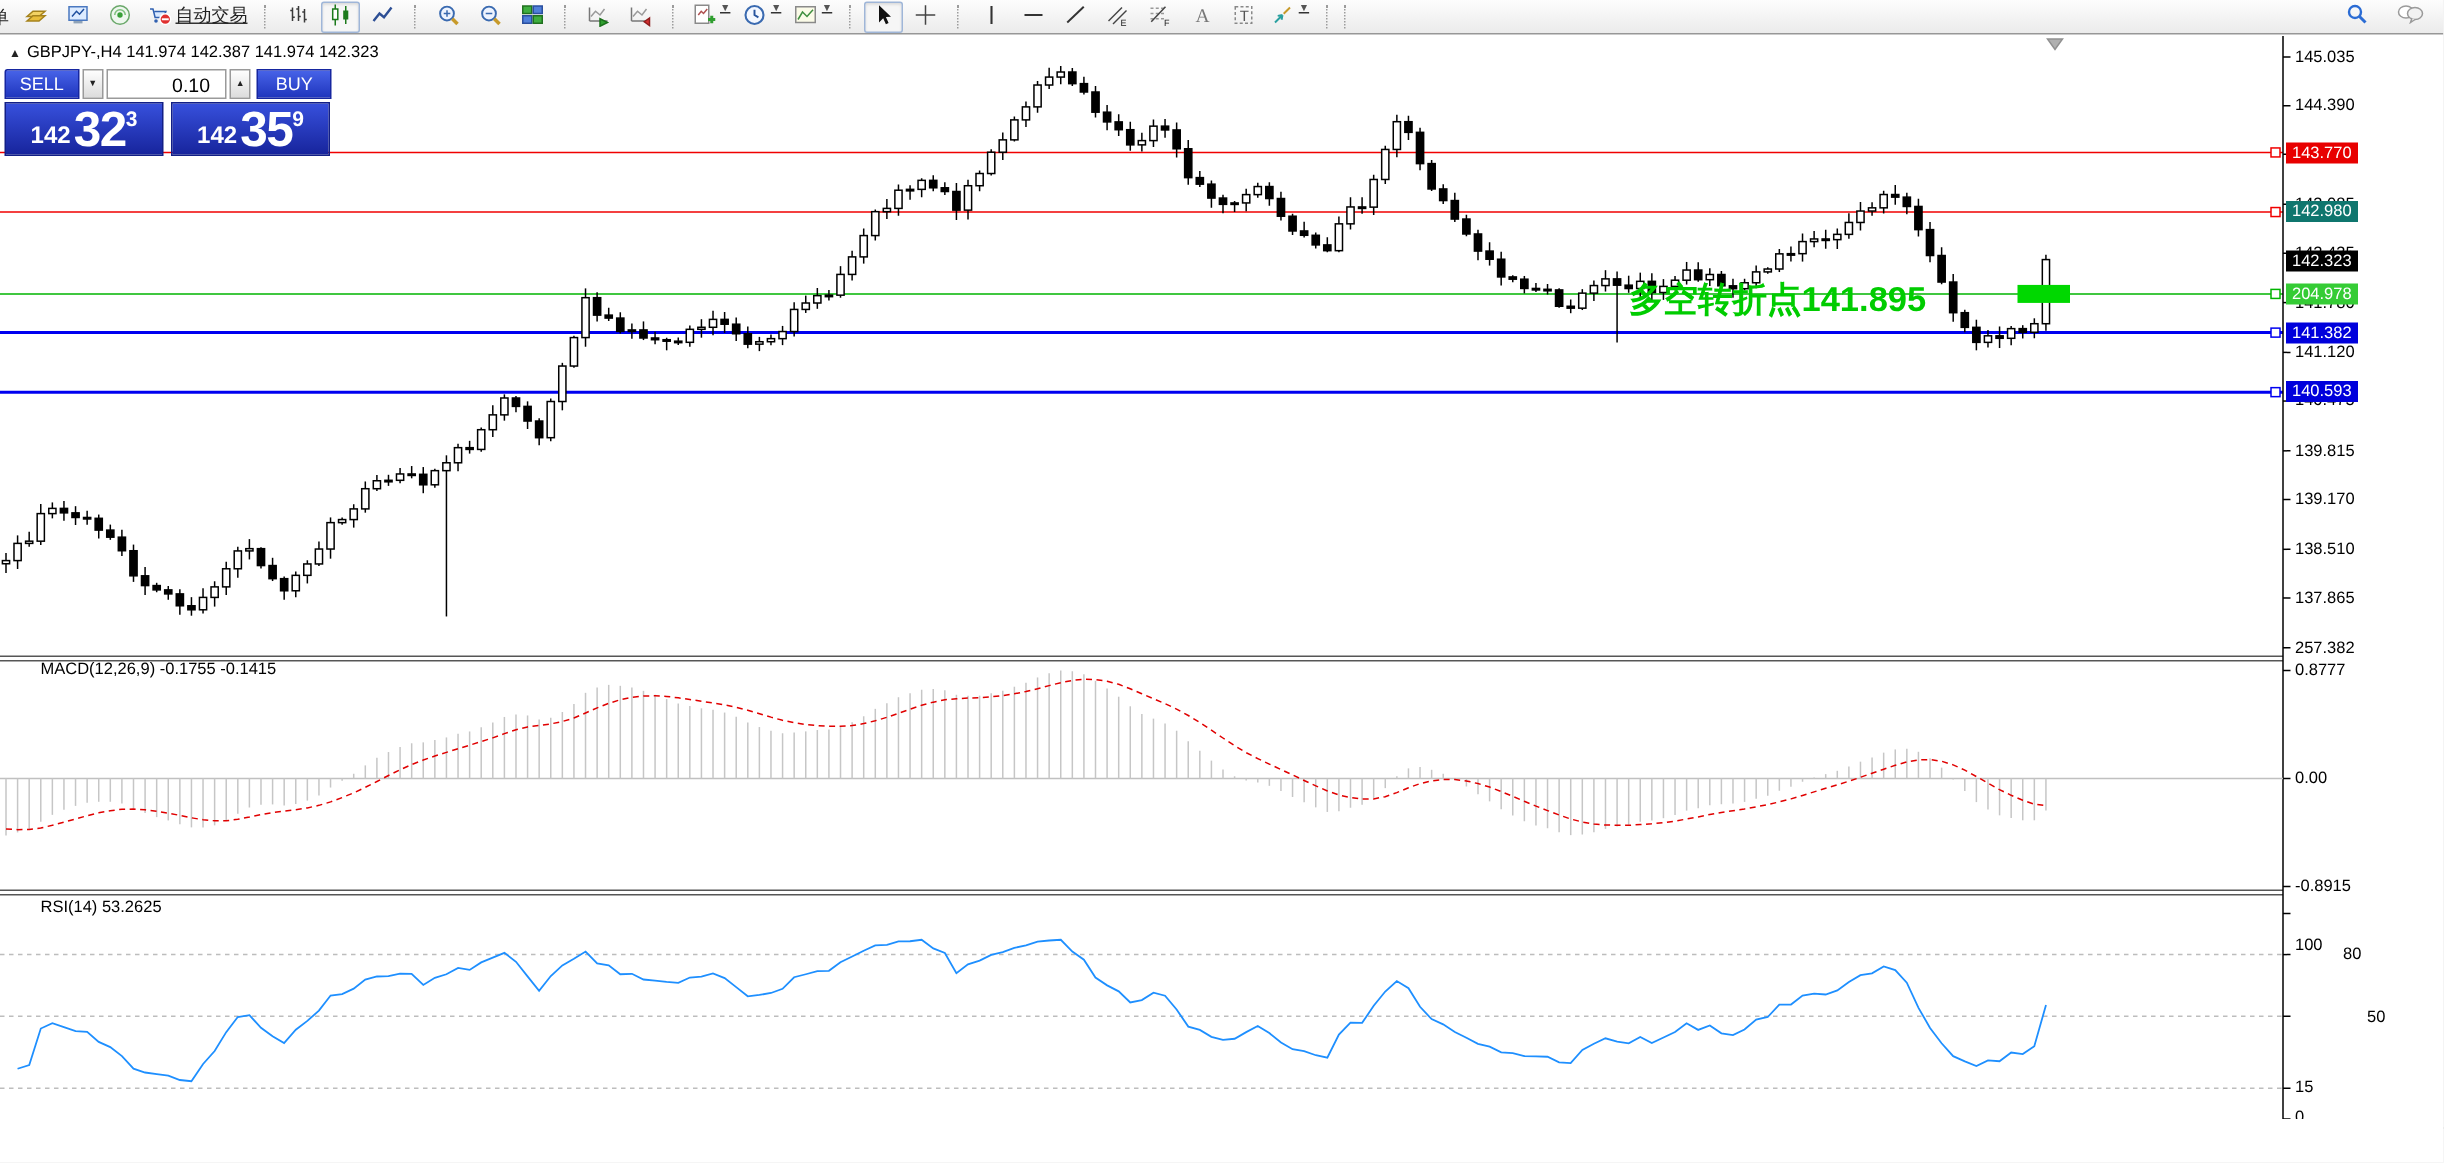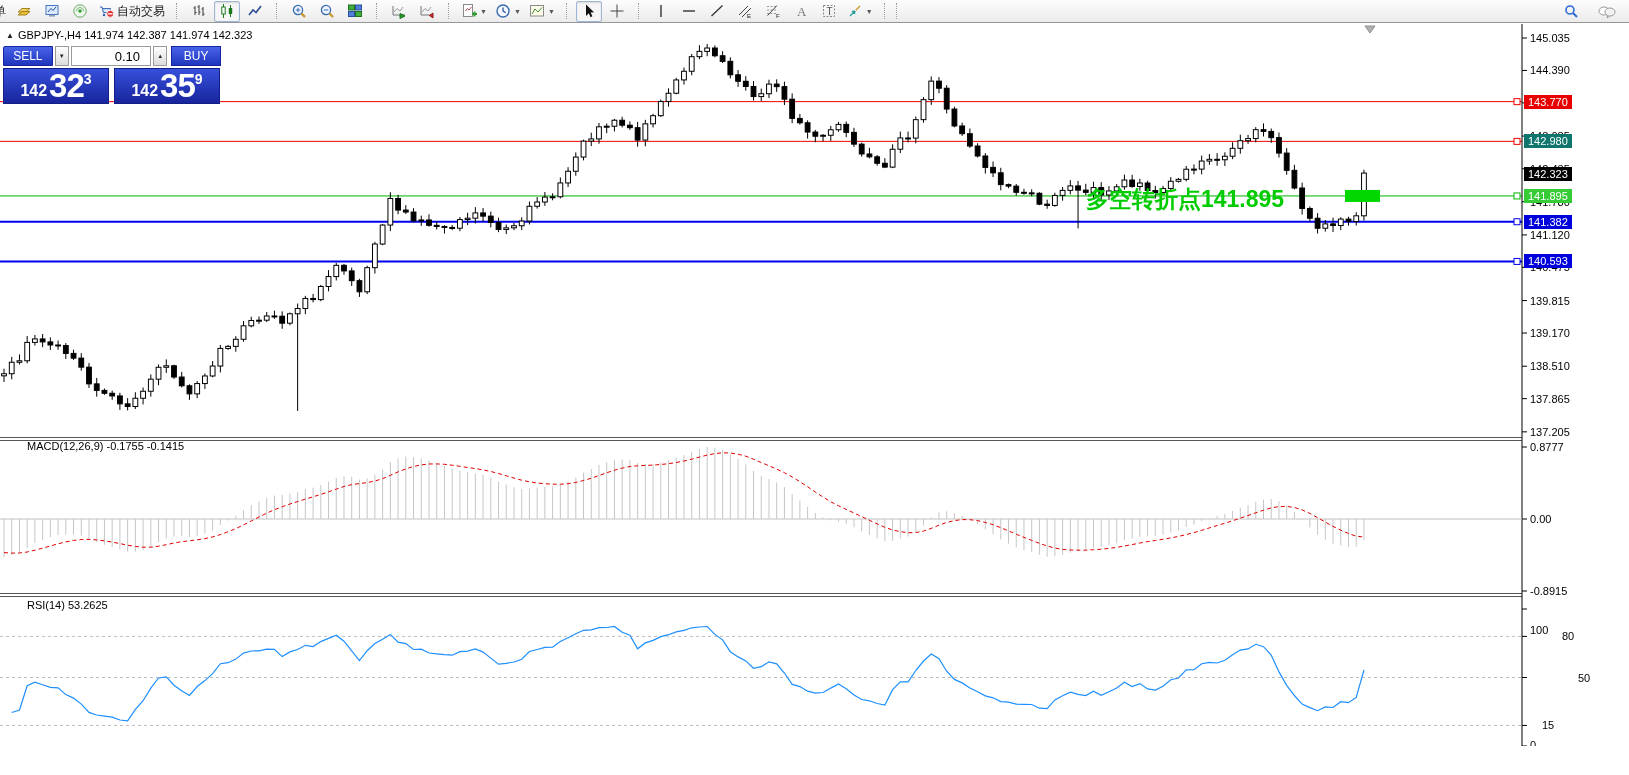--- a/index.html
+++ b/index.html
@@ -1,21 +1,21 @@
 <!DOCTYPE html>
 <html><head>
 <meta charset="utf-8">
 <style>
   html,body{margin:0;padding:0;background:#e9e9e9;}
   #app{position:relative;width:1629px;height:775px;background:#fff;font-family:"Liberation Sans",sans-serif;overflow:hidden;}
   
   #toolbar{position:absolute;left:0;top:0;width:1629px;height:23px;background:linear-gradient(#fdfdfd,#ebebeb);border-bottom:1px solid #979797;display:flex;align-items:center;box-sizing:border-box;}
   .tb-group{display:flex;align-items:center;height:23px;padding:0 2px;}
   .tb-sep{width:1px;height:16px;border-left:1px dotted #9c9c9c;margin:0 5px;}
-  .tb-btn{display:flex;align-items:center;justify-content:center;min-width:20px;height:19px;margin:0 1px;padding:0 2px;font-size:11px;color:#333;border:1px solid transparent;border-radius:2px;cursor:default;gap:2px;white-space:nowrap;}
+  .tb-btn{display:flex;justify-content:center;min-width:20px;height:19px;margin:0 1px;padding:0 2px;font-size:11px;color:#333;border:1px solid transparent;border-radius:2px;cursor:default;gap:2px;white-space:nowrap;text-decoration:underline;}
   .tb-btn.active{background:#f6f6f6;border-color:#9fb6d8;box-shadow:inset 0 1px 2px rgba(0,0,0,.12);}
   .tb-btn .cap{font-size:12px;color:#222;}
   .drop{font-size:7px;color:#555;margin-left:1px;}
   .tf-btn{font-size:11px;color:#555;padding:0 5px;height:19px;display:flex;align-items:center;border:1px solid transparent;border-radius:2px;margin:0 2px;font-family:"Liberation Mono","DejaVu Sans Mono",monospace;}
   .tf-btn.active{background:#fafafa;border-color:#9fb6d8;box-shadow:inset 0 1px 2px rgba(0,0,0,.15);color:#222;}
   #tb-right{position:absolute;right:8px;top:0;height:23px;display:flex;align-items:center;gap:8px;}
   #tb-left-label{font-size:12px;color:#222;margin-left:-6px;padding-right:2px;}
   
   #chart{position:absolute;left:0;top:24px;width:1629px;height:751px;background:#fff;}
   #chart-svg{position:absolute;left:0;top:0;}
@@ -899,34 +899,34 @@
         <div class="axis-label" style="top: 72.887px;">143.745</div>
         <div class="axis-label" style="top: 106.085px;">143.085</div>
         <div class="axis-label" style="top: 138.78px;">142.435</div>
         <div class="axis-label" style="top: 171.726px;">141.780</div>
         <div class="axis-label" style="top: 204.924px;">141.120</div>
         <div class="axis-label" style="top: 237.368px;">140.475</div>
         <div class="axis-label" style="top: 270.566px;">139.815</div>
         <div class="axis-label" style="top: 303.01px;">139.170</div>
         <div class="axis-label" style="top: 336.207px;">138.510</div>
         <div class="axis-label" style="top: 368.651px;">137.865</div>
-        <div class="axis-label" style="top: 401.849px;">137.205</div>
+        <div class="axis-label" style="top: 401.849px;">257.382</div>
         <div class="axis-label" style="top: 417px;">0.8777</div>
         <div class="axis-label" style="top: 489px;">0.00</div>
         <div class="axis-label" style="top: 561px;">-0.8915</div>
         <div class="axis-label" style="top: 600px;">100</div>
         <div class="axis-label" style="top: 606.4px; padding-left: 32px;">80</div>
         <div class="axis-label" style="top: 647.5px; padding-left: 48px;">50</div>
-        <div class="axis-label" style="top: 695.45px; margin-left: 12px;">15</div>
+        <div class="axis-label" style="top: 695.45px;">15</div>
         <div class="axis-label" style="top: 715px;">0</div>
       </div>
     <div id="badges">
         <div class="badge" style="top: 70.6295px; background: rgb(232, 0, 0);">143.770</div>
         <div class="badge" style="top: 110.367px; background: #0f766e;">142.980</div>
-        <div class="badge" style="top: 164.942px; background: rgb(53, 204, 53);">141.895</div>
+        <div class="badge" style="top: 164.942px; background: rgb(53, 204, 53);">204.978</div>
         <div class="badge" style="top: 190.746px; background: rgb(0, 0, 220);">141.382</div>
         <div class="badge" style="top: 230.433px; background: rgb(0, 0, 220);">140.593</div>
         <div class="badge" style="top: 143.414px; background: rgb(0, 0, 0);">142.323</div>
       </div>
     <div id="date-labels">
         <div class="date-label" style="left: 15px;">7 Jan 2019</div>
         <div class="date-label" style="left: 78.7px;">8 Jan 12:00</div>
         <div class="date-label" style="left: 142.4px;">9 Jan 20:00</div>
         <div class="date-label" style="left: 206.1px;">11 Jan 04:00</div>
         <div class="date-label" style="left: 269.8px;">14 Jan 12:00</div>

